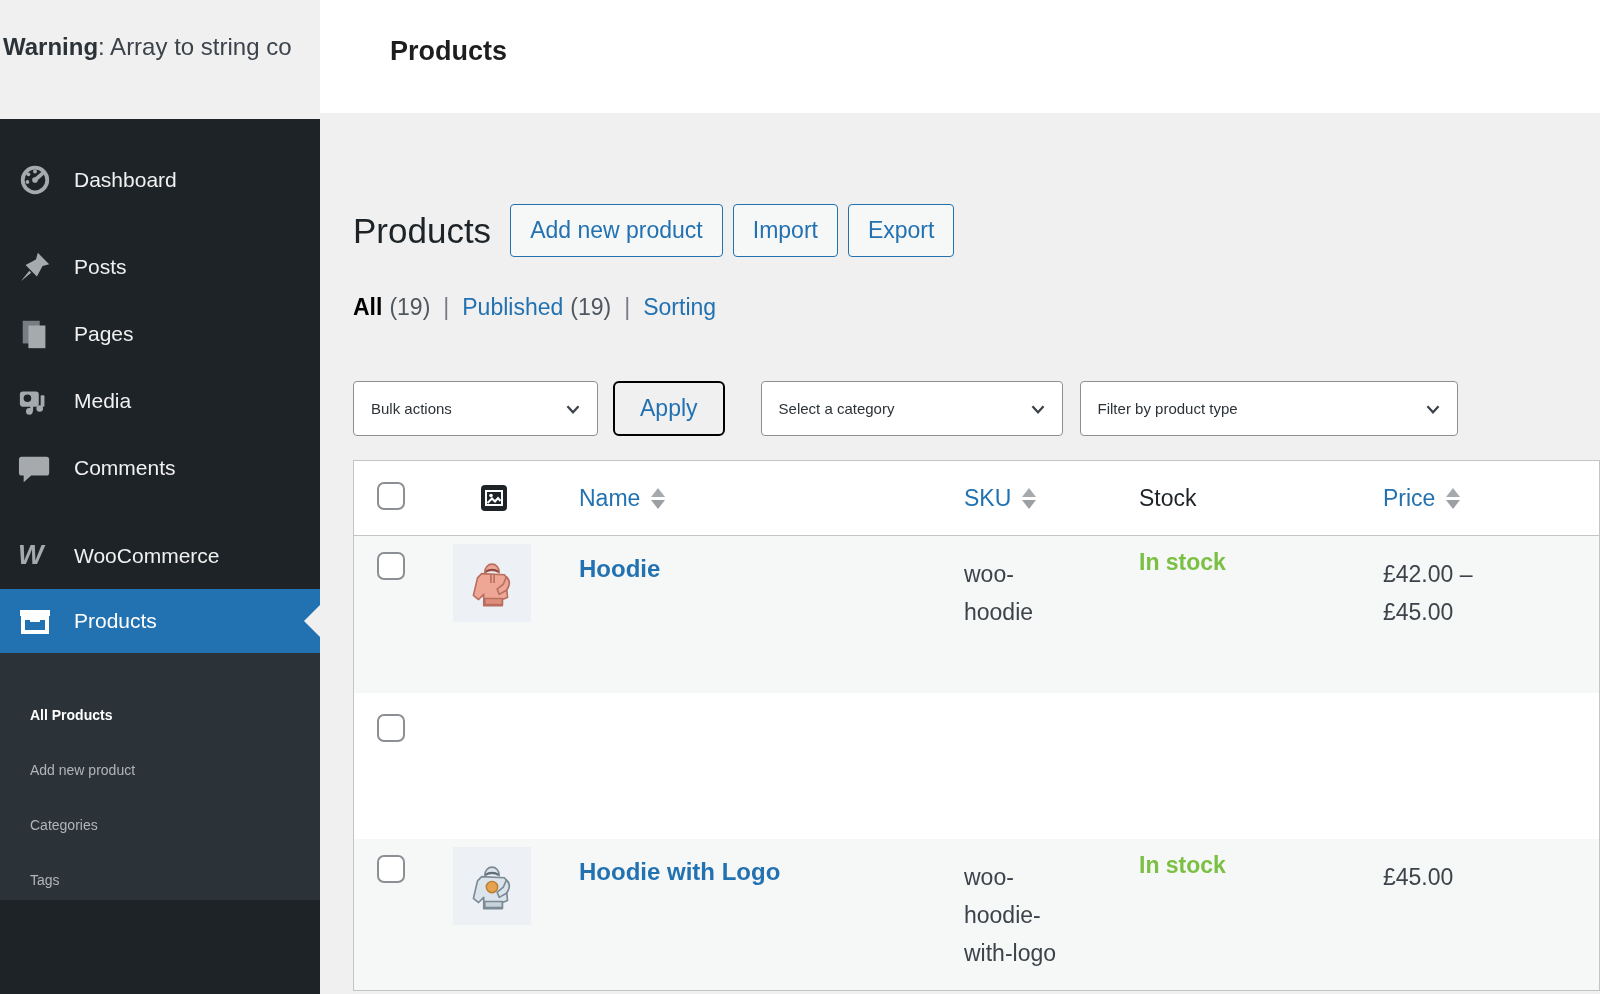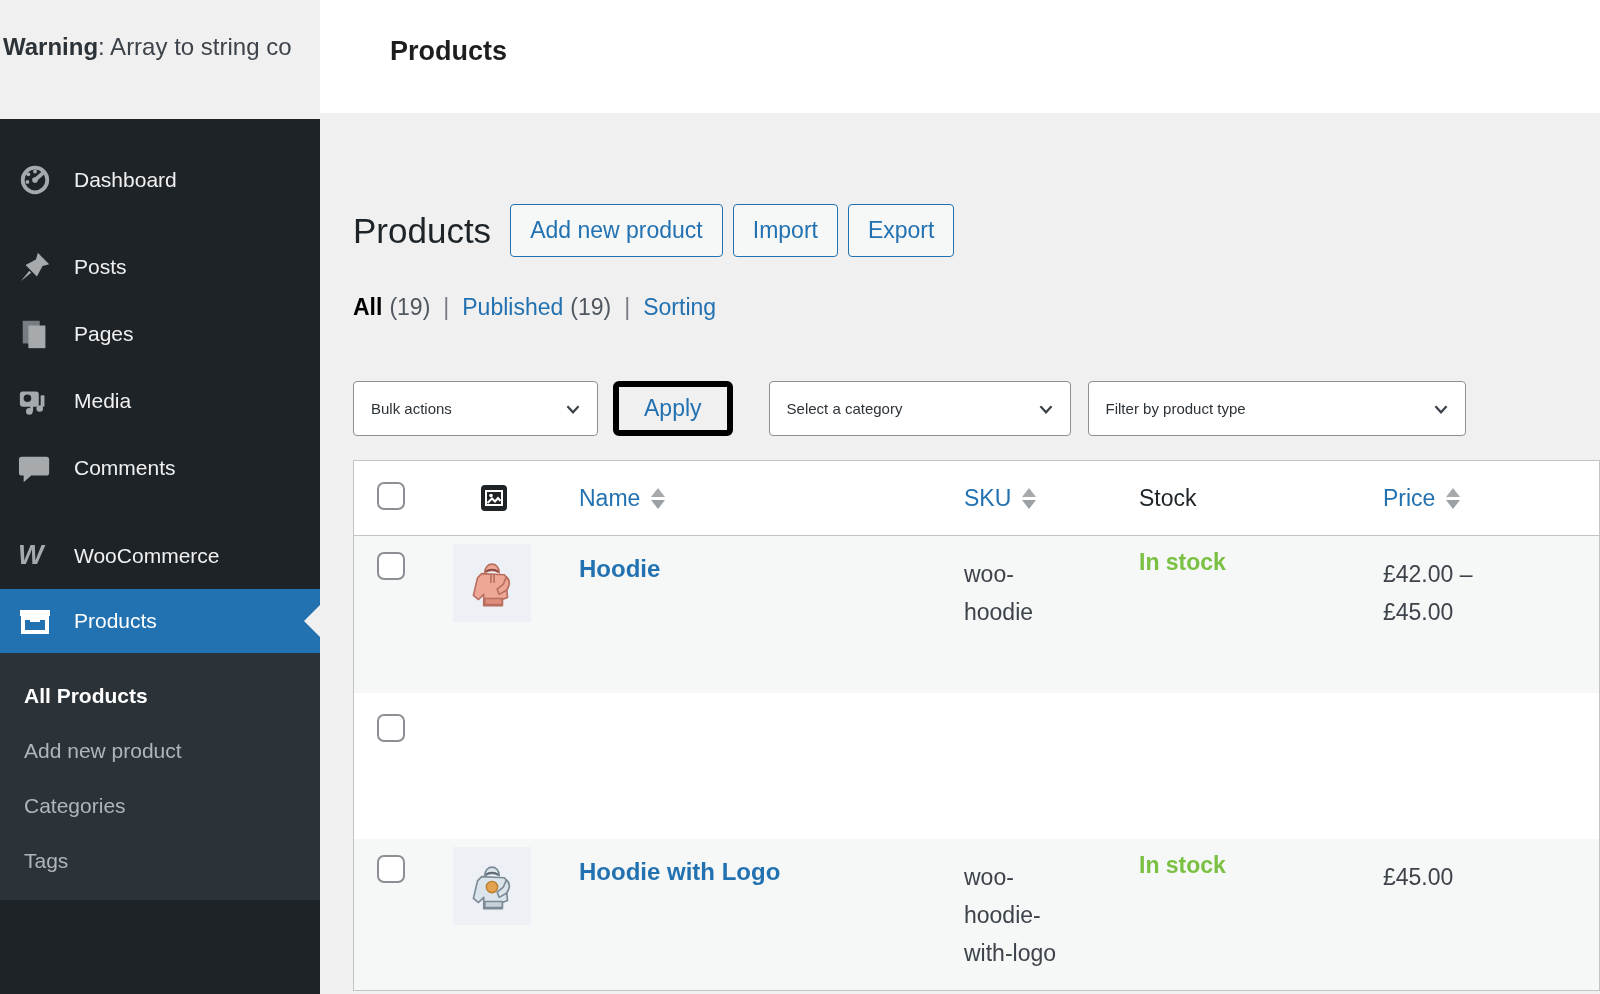--- a/index.html
+++ b/index.html
@@ -46,40 +46,40 @@
   .menu-arrow {
     position:absolute; right:0; top:50%; transform:translateY(-50%);
     width:0; height:0;
     border-top:16px solid transparent; border-bottom:16px solid transparent;
     border-right:16px solid #f0f0f1;
   }
   .submenu {
     background:#2c3338; padding:15px 0 12px 0;
   }
   .submenu-item {
-    height:55px; display:flex; align-items:center; padding-left:24px;
-    color:#b0b5bb; cursor:pointer; font-size:21px;
+    height:55px; display:flex; align-items:flex-end; padding-left:30px;
+    color:#b0b5bb; cursor:pointer; font-size:14px;
   }
   .submenu-item.current { color:#ffffff; font-weight:bold; }
 
   
   .content {
     position:absolute; left:320px; top:113px; width:1280px; height:881px;
     padding-left:33px;
   }
   .title-row { margin-top:91px; display:flex; align-items:center; }
   .page-title { font-size:35px; font-weight:500; color:#1d2327; margin-right:19px; }
   .btn {
     display:inline-flex; align-items:center; height:53px; padding:0 19px;
     background:#f6f7f7; border:1.5px solid #2271b1; border-radius:4px;
     color:#2271b1; font-size:23px; cursor:pointer; margin-right:10px;
   }
   .btn-apply {
     height:55px; padding:0 25px; background:#f0f0f1;
-    border:6px solid #000000; border-radius:6px; color:#2271b1; font-size:23px;
+    border:2px solid #000000; border-radius:6px; color:#2271b1; font-size:23px;
     display:inline-flex; align-items:center; cursor:pointer;
   }
 
   .views-row { margin-top:37px; font-size:23px; display:flex; align-items:center; }
   .view-link { color:#2271b1; cursor:pointer; }
   .view-link.current { color:#000; font-weight:bold; cursor:default; }
   .view-count { color:#50575e; margin-left:7px; }
   .view-sep { color:#787c82; margin:0 13px; }
 
   .controls-row { margin-top:60px; display:flex; align-items:center; }

